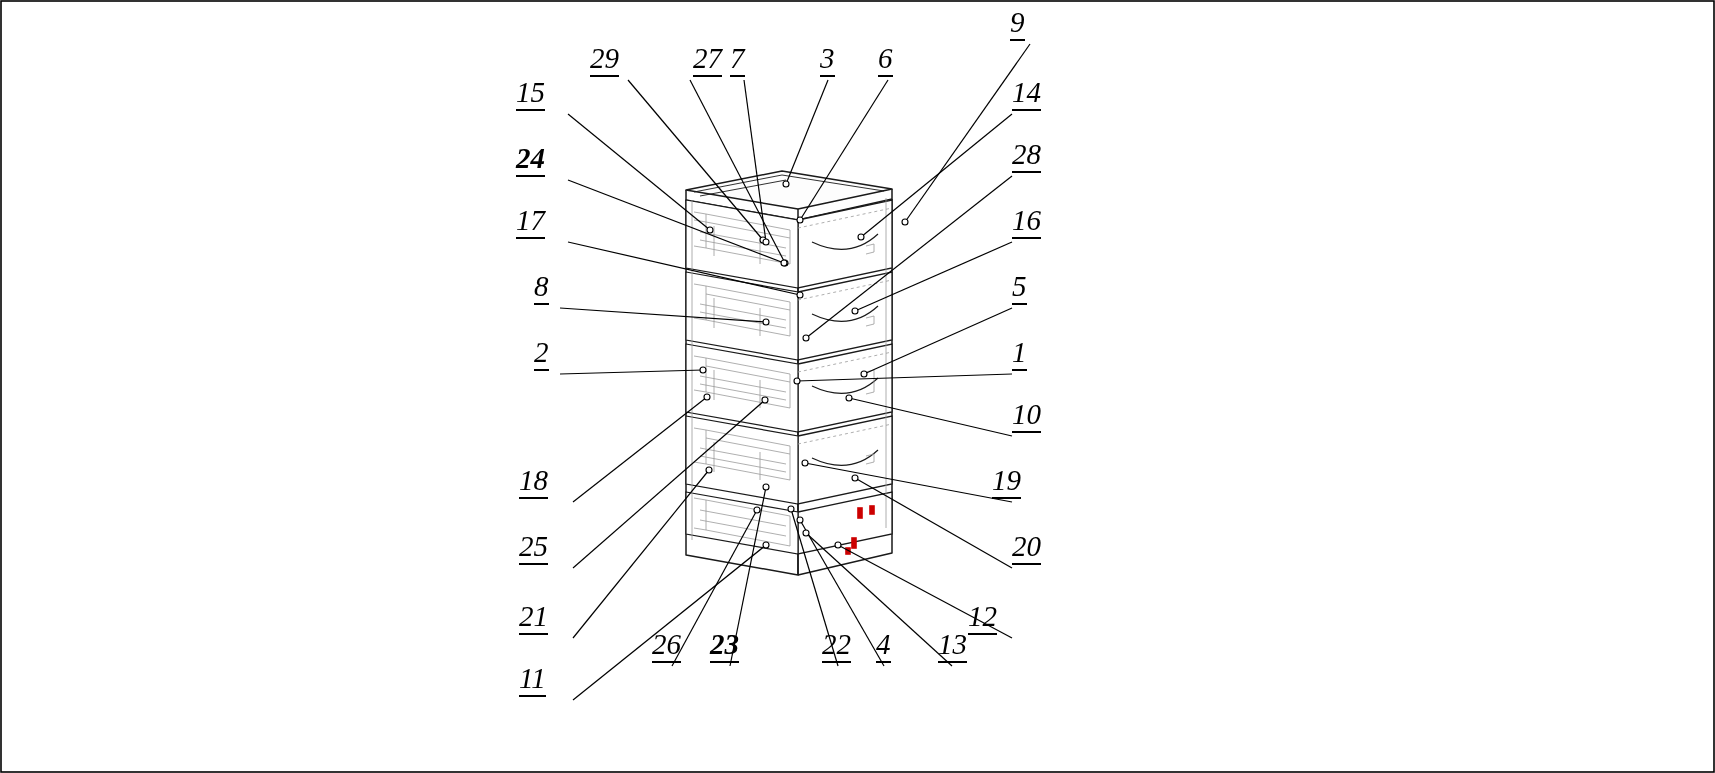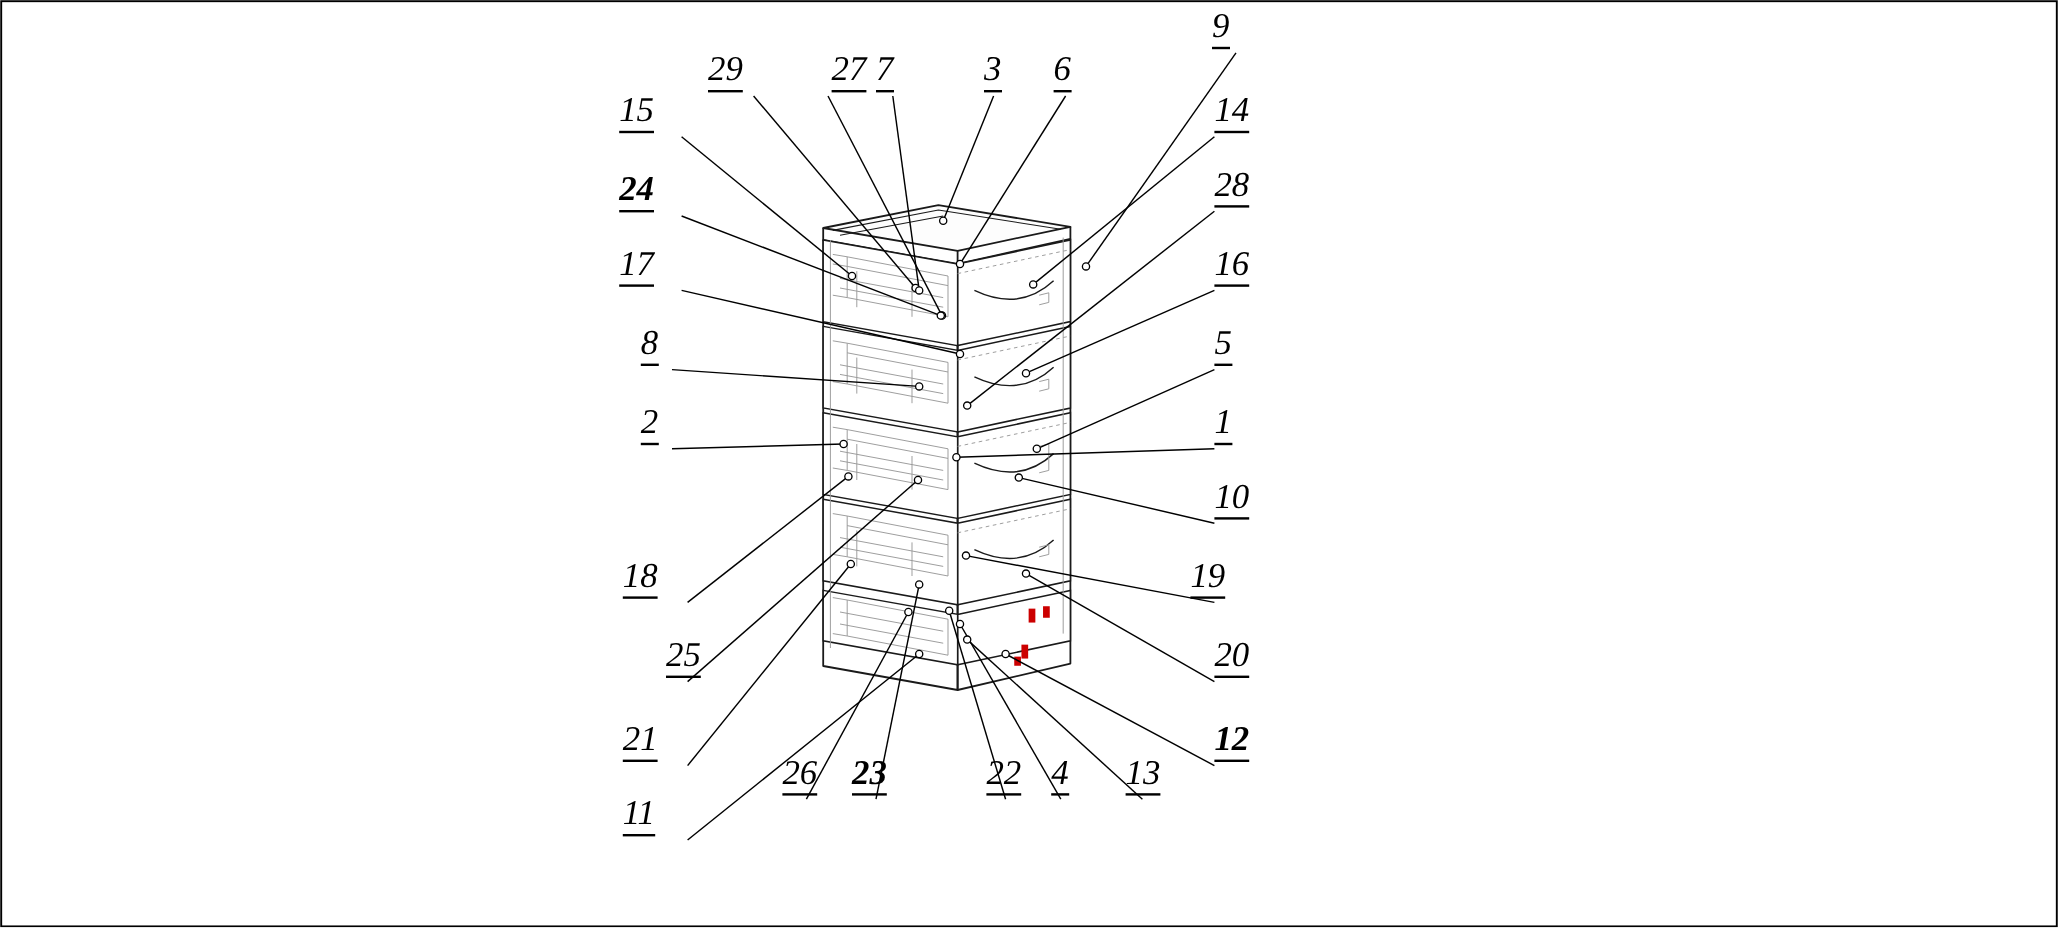--- a/index.html
+++ b/index.html
@@ -228,24 +228,24 @@
       <div class="callout-label" style="left: 1012px; top: 140px; font-style: italic;">28</div>
       <div class="callout-label" style="left: 516px; top: 206px;">17</div>
       <div class="callout-label" style="left: 1012px; top: 206px;">16</div>
       <div class="callout-label" style="left: 534px; top: 272px;">8</div>
       <div class="callout-label" style="left: 1012px; top: 272px;">5</div>
       <div class="callout-label" style="left: 534px; top: 338px;">2</div>
       <div class="callout-label" style="left: 1012px; top: 338px;">1</div>
       <div class="callout-label" style="left: 1012px; top: 400px;">10</div>
       <div class="callout-label" style="left: 519px; top: 466px;">18</div>
       <div class="callout-label" style="left: 992px; top: 466px;">19</div>
-      <div class="callout-label" style="left: 519px; top: 532px; margin-left: 36px;">25</div>
+      <div class="callout-label" style="left: 519px; top: 532px;">25</div>
       <div class="callout-label" style="left: 1012px; top: 532px;">20</div>
       <div class="callout-label" style="left: 519px; top: 602px;">21</div>
-      <div class="callout-label" style="left: 1012px; top: 602px; font-weight: bold;">12</div>
+      <div class="callout-label" style="left: 968px; top: 602px;">12</div>
       <div class="callout-label" style="left: 652px; top: 630px;">26</div>
       <div class="callout-label" style="left: 710px; top: 630px; font-weight: bold;">23</div>
       <div class="callout-label" style="left: 822px; top: 630px;">22</div>
       <div class="callout-label" style="left: 876px; top: 630px;">4</div>
       <div class="callout-label" style="left: 938px; top: 630px; text-align: center;">13</div>
       <div class="callout-label" style="left: 519px; top: 664px;">11</div>
     </div>
 
 </div>
 

